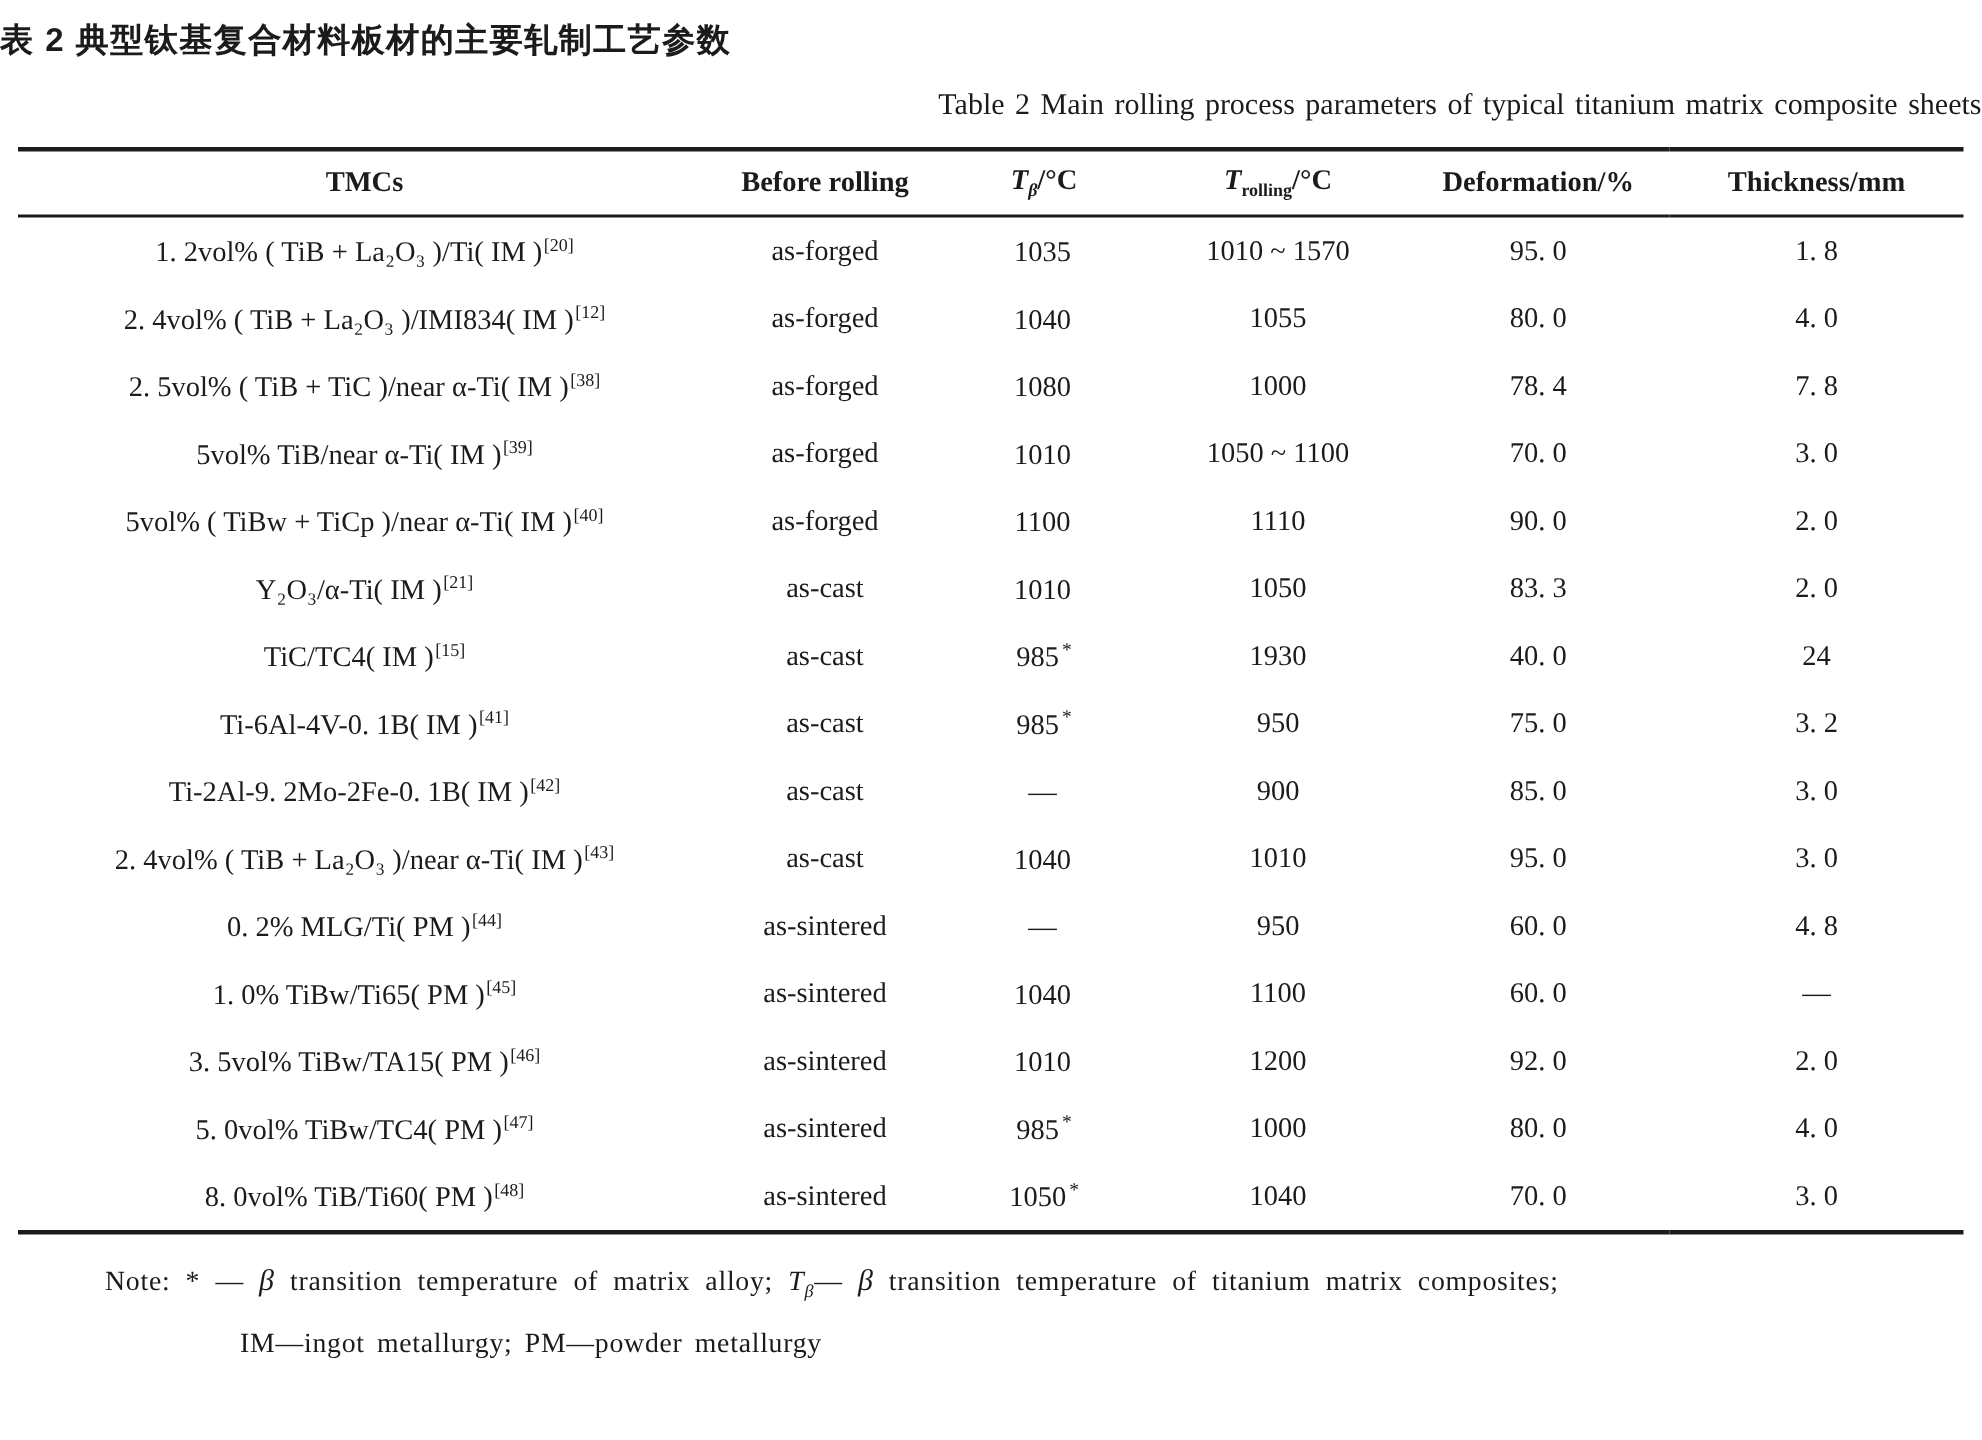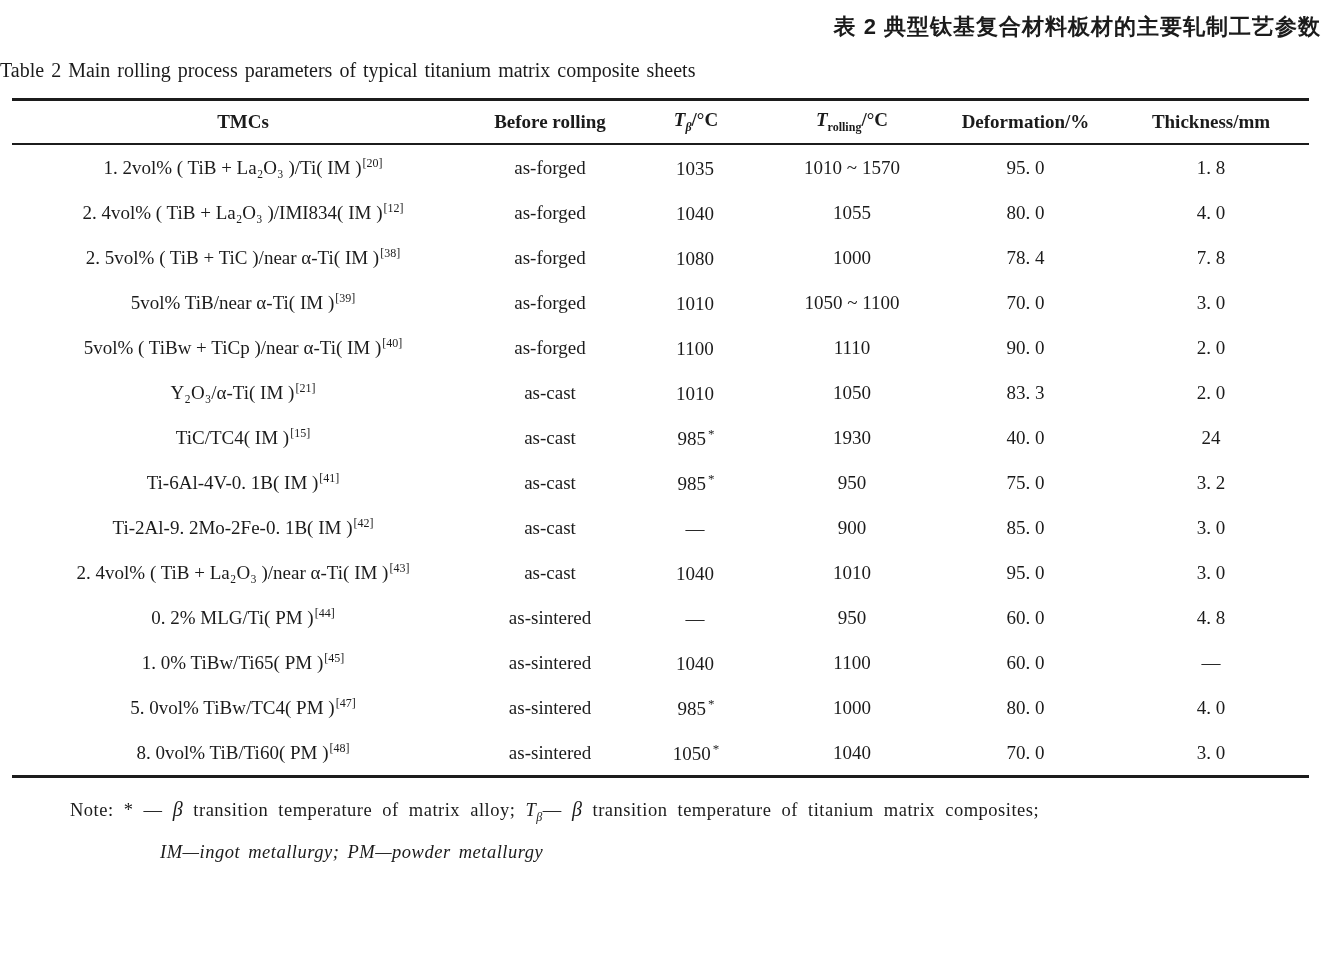--- a/index.html
+++ b/index.html
@@ -7,31 +7,32 @@
     width: 1321px; height: 960px;
     background: #ffffff;
     overflow: hidden;
     font-family: "Liberation Serif", "DejaVu Serif", serif;
     color: #1b1b1b;
   }
   .page { position: relative; width: 1321px; height: 960px; }
 
   .title-zh {
     margin-top: 12px;
-    text-align: right;
+    text-align: left;
     font-family: "Liberation Sans", "DejaVu Sans", sans-serif;
     font-weight: bold;
     font-size: 22px;
     letter-spacing: 1px;
   }
   .title-en {
     margin-top: 17px;
-    text-align: left;
+    text-align: right;
     font-size: 20px;
     word-spacing: 2px;
+    margin-left: 16px;
   }
 
   table.params {
     table-layout: fixed;
     border-collapse: collapse;
     width: 1297px;
     margin: 16px 12px 0 12px;
     border-top: 3px solid #1c1c1c;
     border-bottom: 3px solid #1c1c1c;
   }
@@ -60,21 +61,21 @@
   .it { font-style: italic; }
   sub.hdr-sub { font-size: 12px; }
   sup.ref  { font-size: 12px; vertical-align: 7px; margin-left: 1px; }
   sup.star { font-size: 13px; vertical-align: 7px; margin-left: 2px; }
 
   .note {
     margin: 20px 30px 0 70px;
     font-size: 18.5px;
   }
   .note-line1 { word-spacing: 5px; letter-spacing: 0.5px; }
-  .note-line2 { margin-top: 17px; margin-left: 90px; word-spacing: 3px; letter-spacing: 0.5px; font-style: italic; }
+  .note-line2 { margin-top: 17px; margin-left: 90px; word-spacing: 3px; letter-spacing: 0.5px; }
   .beta { font-style: italic; font-size: 20px; }
   sub.note-sub { font-size: 12px; font-style: italic; }
 </style>
 </head>
 <body>
 
 <div class="page">
 
   <div class="title-zh">表 2  典型钛基复合材料板材的主要轧制工艺参数</div>
   <div class="title-en">Table 2  Main rolling process parameters of typical titanium matrix composite sheets</div>
@@ -189,20 +190,28 @@
     </tr>
         <tr>
       <td><span>1. 0% TiBw/Ti65( PM )</span><sup class="ref">[45]</sup></td>
       <td><span>as-sintered</span></td>
       <td><span>1040</span><sup class="star"></sup></td>
       <td><span>1100</span></td>
       <td><span>60. 0</span></td>
       <td><span>—</span></td>
     </tr>
         <tr>
+      <td><span>3. 5vol% TiBw/TA15( PM )</span><sup class="ref">[46]</sup></td>
+      <td><span>as-sintered</span></td>
+      <td><span>1010</span><sup class="star"></sup></td>
+      <td><span>1200</span></td>
+      <td><span>92. 0</span></td>
+      <td><span>2. 0</span></td>
+    </tr>
+        <tr>
       <td><span>5. 0vol% TiBw/TC4( PM )</span><sup class="ref">[47]</sup></td>
       <td><span>as-sintered</span></td>
       <td><span>985</span><sup class="star">*</sup></td>
       <td><span>1000</span></td>
       <td><span>80. 0</span></td>
       <td><span>4. 0</span></td>
     </tr>
         <tr>
       <td><span>8. 0vol% TiB/Ti60( PM )</span><sup class="ref">[48]</sup></td>
       <td><span>as-sintered</span></td>

